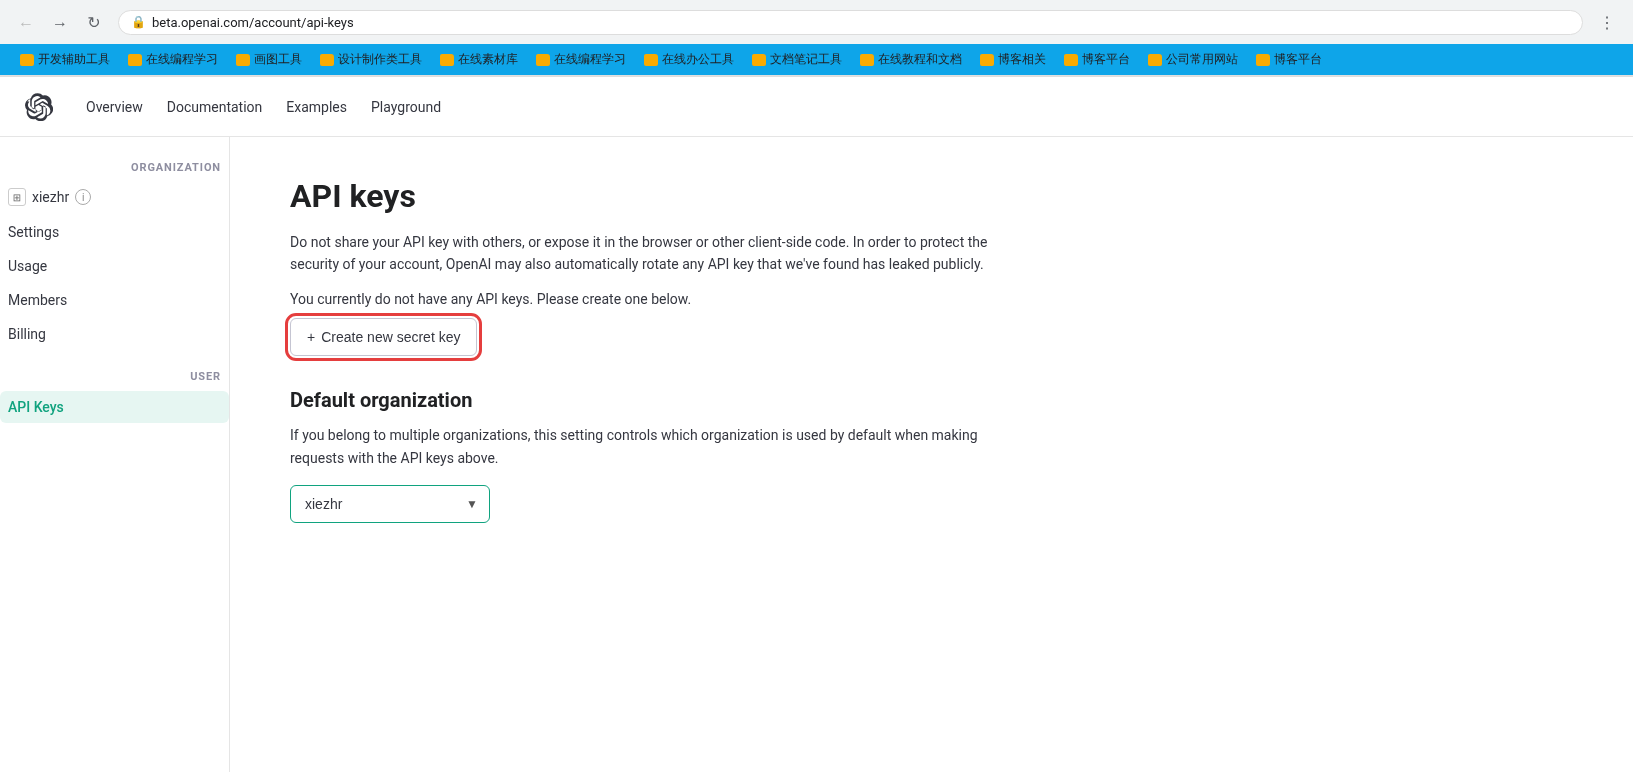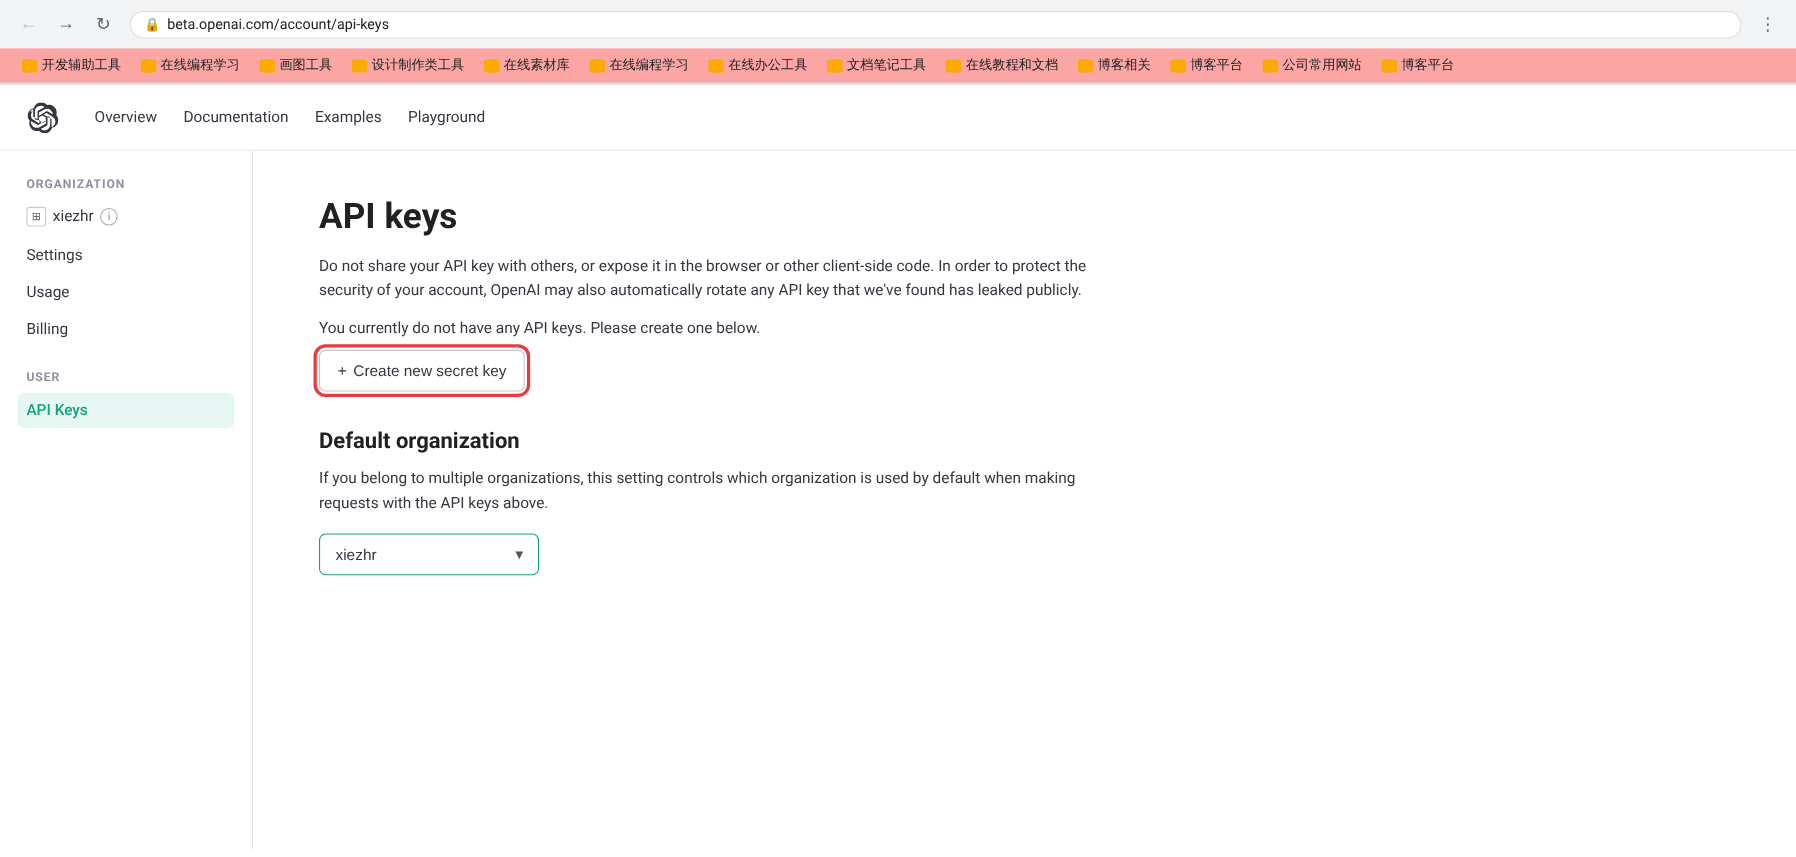--- a/index.html
+++ b/index.html
@@ -45,21 +45,21 @@
       font-size: 13px;
       color: #202124;
     }
     .lock-icon { color: #5f6368; font-size: 12px; }
     .address-text { color: #202124; }
     .bookmarks-bar {
       display: flex;
       align-items: center;
       padding: 4px 12px;
       gap: 2px;
-      background: #fca5a5;
+      background: #0ea5e9;
       border-bottom: 1px solid #e0e0e0;
       overflow: hidden;
     }
     .bookmark-item {
       display: flex;
       align-items: center;
       gap: 4px;
       padding: 3px 8px;
       border-radius: 4px;
       cursor: pointer;
@@ -107,23 +107,24 @@
     .main-layout {
       display: flex;
       height: calc(779px - 60px - 58px - 26px);
       min-height: 500px;
     }
 
     
     .sidebar {
       width: 230px;
       min-width: 230px;
-      padding: 24px 16px;
+      padding: 24px 0;
       border-right: 1px solid #e5e5e5;
       background: #fff;
+      text-align: right;
     }
     .sidebar-section-label {
       font-size: 11px;
       font-weight: 700;
       color: #8e8ea0;
       letter-spacing: 0.08em;
       margin-bottom: 8px;
       padding: 0 8px;
       text-transform: uppercase;
     }
@@ -362,20 +363,23 @@
         <span>xiezhr</span>
         <div class="info-icon">i</div>
       </div>
       <div class="sidebar-item">
         <span>Settings</span>
       </div>
       <div class="sidebar-item">
         <span>Usage</span>
       </div>
       <div class="sidebar-item">
+        <span>Members</span>
+      </div>
+      <div class="sidebar-item">
         <span>Billing</span>
       </div>
     </div>
     <div class="sidebar-section">
       <div class="sidebar-section-label">USER</div>
       <div class="sidebar-item active">
         <span>API Keys</span>
       </div>
     </div>
   </div>

